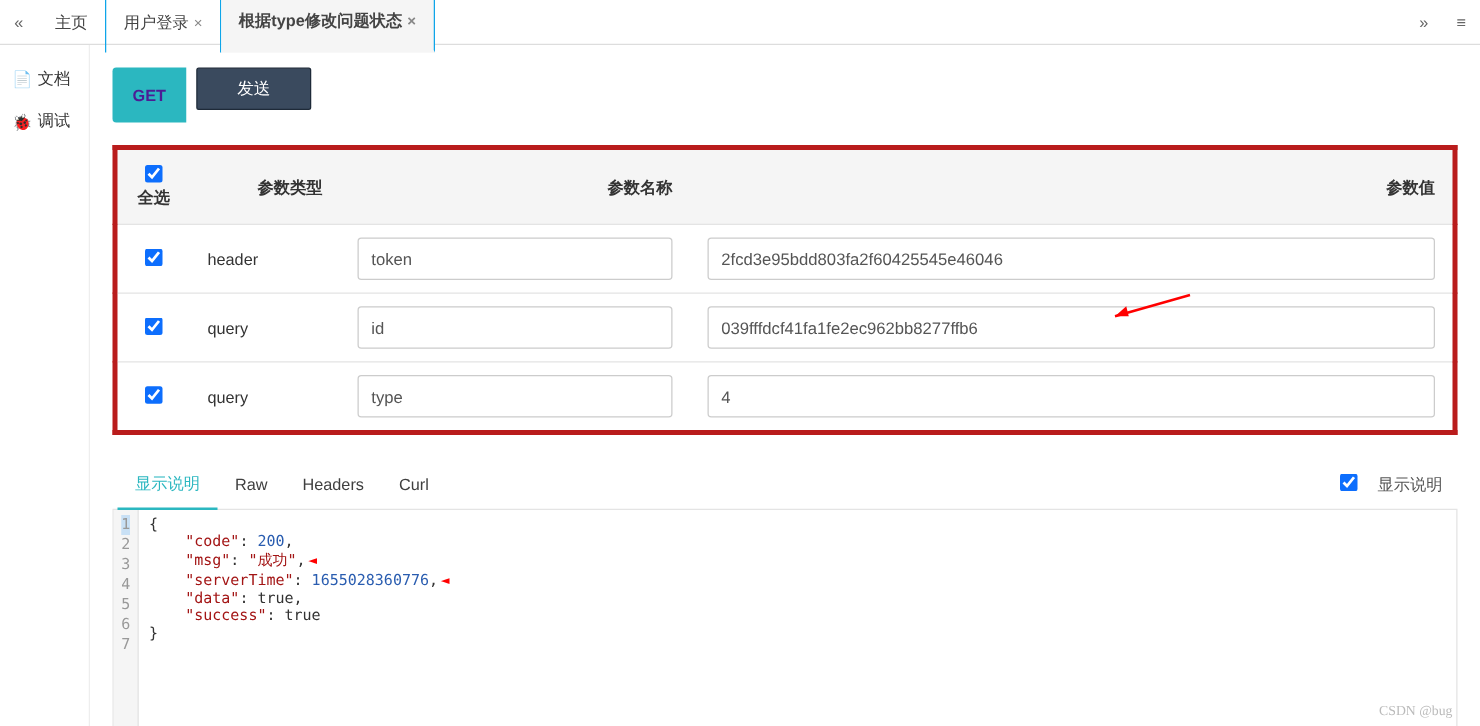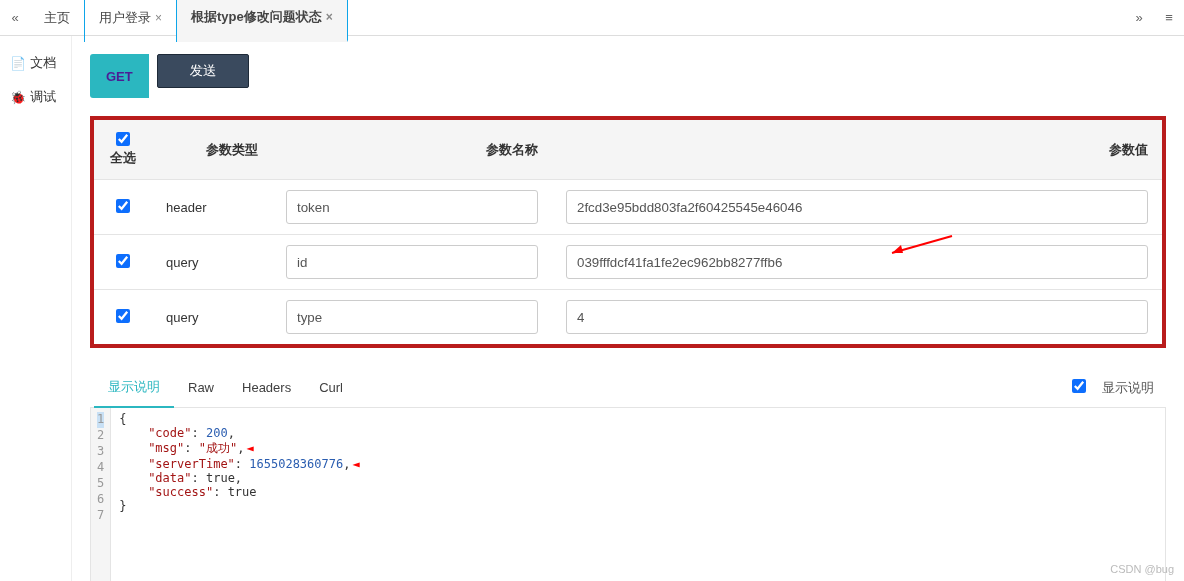--- a/index.html
+++ b/index.html
@@ -34,21 +34,21 @@
 .resp-tabs .showdesc { display: flex; gap: 16px; margin-right: 8px; color: #555; }
 .code-block { border: 1px solid #e4e4e4; border-top: none; display: flex; font-family: Consolas, monospace; font-size: 12px; min-height: 180px; position: relative; }
 .gutter { background: #f5f5f5; color: #999; padding: 4px 6px; text-align: right; user-select: none; border-right: 1px solid #e4e4e4; }
 .gutter div { height: 16px; }
 .gutter div.first { background: #c8e0f5; }
 .codearea { padding: 4px 8px; white-space: pre; color: #333; }
 .codearea .key { color: #a31515; }
 .codearea .str { color: #a31515; }
 .codearea .num { color: #2a5db0; }
 .codearea .bool { color: #333; }
-.watermark { position: absolute; bottom: 6px; right: 10px; color: #bbb; font-size: 11px; }
+.watermark { position: absolute; bottom: 6px; right: 22px; color: #bbb; font-size: 11px; font-family: Liberation Serif, serif; }
 .small-red { color: red; font-size: 12px; margin-left: 2px; }
 .expand-icon { cursor: pointer; color: #888; font-size: 13px; margin-left: 6px;}
 </style>
 </head>
 <body>
 
 <div class="top-tabs">
   <div class="chevron">«</div>
   <div class="tab">
       <span>主页</span>

